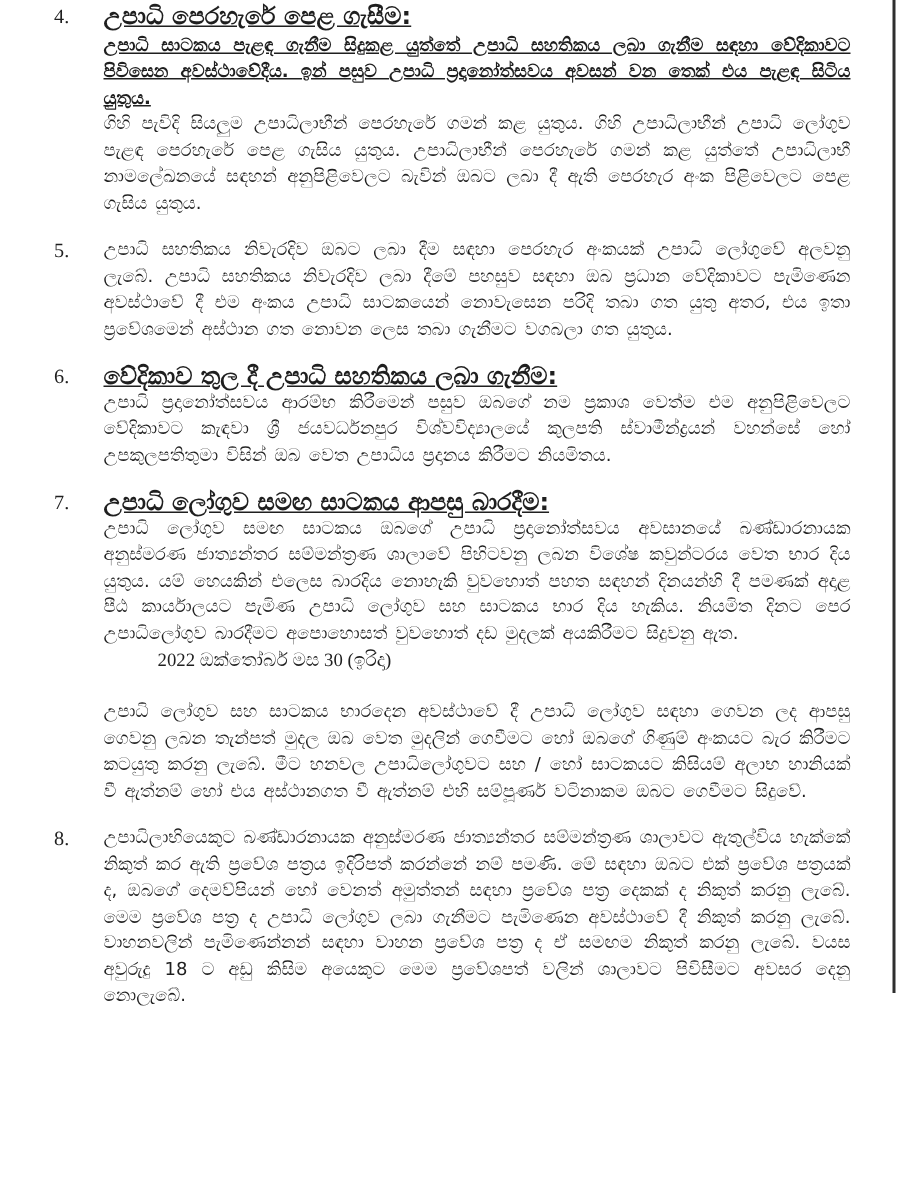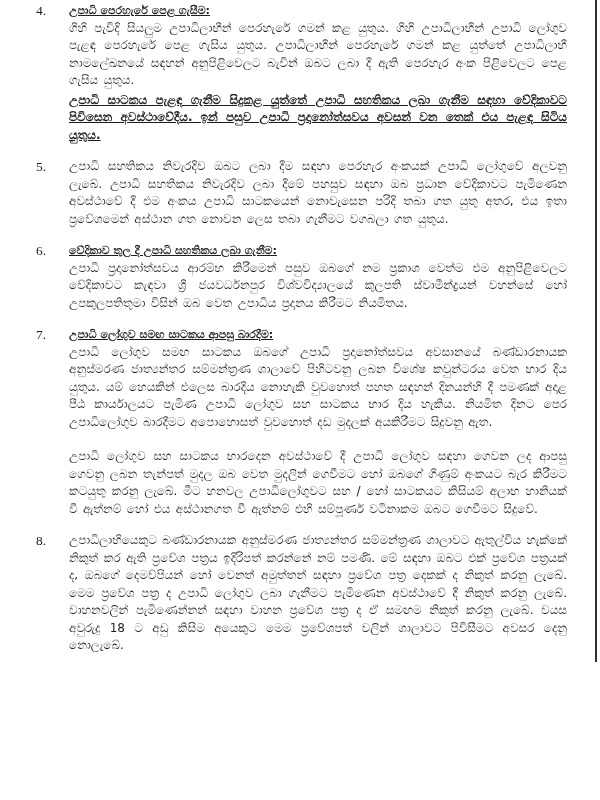--- a/index.html
+++ b/index.html
@@ -32,21 +32,21 @@
     font-size: 13.5px;
     line-height: 17.5px;
     padding-top: 0;
   }
   .content {
     flex: 1;
     min-width: 0;
   }
   .heading {
     margin: 0;
-    font-size: 11px;
+    font-size: 16px;
     line-height: 17.5px;
     font-weight: bold;
     text-decoration: underline;
   }
   .para {
     margin: 0;
     font-size: 12px;
     line-height: 17.5px;
     text-align: justify;
     word-spacing: 1.5px;
@@ -78,22 +78,22 @@
 </style>
 </head>
 <body>
 
 <div class="page">
 
   <section class="item">
     <div class="num">4.</div>
     <div class="content">
       <h3 class="heading">උපාධි පෙරහැරේ පෙළ ගැසීම:</h3>
+      <p class="para emphasis">උපාධි සාටකය පැළඳ ගැනීම සිදුකළ යුත්තේ උපාධි සහතිකය ලබා ගැනීම සඳහා වේදිකාවට පිවිසෙන අවස්ථාවේදීය. ඉන් පසුව උපාධි ප්‍රදානෝත්සවය අවසන් වන තෙක් එය පැළඳ සිටිය යුතුය.</p>
       <p class="para">ගිහි පැවිදි සියලුම උපාධිලාභීන් පෙරහැරේ ගමන් කළ යුතුය. ගිහි උපාධිලාභීන් උපාධි ලෝගුව පැළඳ පෙරහැරේ පෙළ ගැසිය යුතුය. උපාධිලාභීන් පෙරහැරේ ගමන් කළ යුත්තේ උපාධිලාභී නාමලේඛනයේ සඳහන් අනුපිළිවෙලට බැවින් ඔබට ලබා දී ඇති පෙරහැර අංක පිළිවෙලට පෙළ ගැසිය යුතුය.</p>
-      <p class="para emphasis">උපාධි සාටකය පැළඳ ගැනීම සිදුකළ යුත්තේ උපාධි සහතිකය ලබා ගැනීම සඳහා වේදිකාවට පිවිසෙන අවස්ථාවේදීය. ඉන් පසුව උපාධි ප්‍රදානෝත්සවය අවසන් වන තෙක් එය පැළඳ සිටිය යුතුය.</p>
     </div>
   </section>
 
   <section class="item">
     <div class="num">5.</div>
     <div class="content">
       <p class="para">උපාධි සහතිකය නිවැරදිව ඔබට ලබා දීම සඳහා පෙරහැර අංකයක් උපාධි ලෝගුවේ අලවනු ලැබේ. උපාධි සහතිකය නිවැරදිව ලබා දීමේ පහසුව සඳහා ඔබ ප්‍රධාන වේදිකාවට පැමිණෙන අවස්ථාවේ දී එම අංකය උපාධි සාටකයෙන් නොවැසෙන පරිදි තබා ගත යුතු අතර, එය ඉතා ප්‍රවේශමෙන් අස්ථාන ගත නොවන ලෙස තබා ගැනීමට වගබලා ගත යුතුය.</p>
     </div>
   </section>
 
@@ -104,20 +104,21 @@
       <p class="para">උපාධි ප්‍රදානෝත්සවය ආරම්භ කිරීමෙන් පසුව ඔබගේ නම ප්‍රකාශ වෙත්ම එම අනුපිළිවෙලට වේදිකාවට කැඳවා ශ්‍රී ජයවර්ධනපුර විශ්වවිද්‍යාලයේ කුලපති ස්වාමීන්ද්‍රයන් වහන්සේ හෝ උපකුලපතිතුමා විසින් ඔබ වෙත උපාධිය ප්‍රදානය කිරීමට නියමිතය.</p>
     </div>
   </section>
 
   <section class="item">
     <div class="num">7.</div>
     <div class="content">
       <h3 class="heading">උපාධි ලෝගුව සමඟ සාටකය ආපසු බාරදීම:</h3>
       <p class="para">උපාධි ලෝගුව සමඟ සාටකය ඔබගේ උපාධි ප්‍රදානෝත්සවය අවසානයේ බණ්ඩාරනායක අනුස්මරණ ජාත්‍යන්තර සම්මන්ත්‍රණ ශාලාවේ පිහිටවනු ලබන විශේෂ කවුන්ටරය වෙත භාර දිය යුතුය. යම් හෙයකින් එලෙස බාරදිය නොහැකි වුවහොත් පහත සඳහන් දිනයන්හි දී පමණක් අදාළ පීඨ කාර්යාලයට පැමිණ උපාධි ලෝගුව සහ සාටකය භාර දිය හැකිය. නියමිත දිනට පෙර උපාධිලෝගුව බාරදීමට අපොහොසත් වුවහොත් දඩ මුදලක් අයකිරීමට සිදුවනු ඇත.</p>
       <div class="dates">
+        <div class="date-line">2022 ඔක්තෝබර් මස 30 (ඉරිදා)</div>
       </div>
       <p class="para spaced">උපාධි ලෝගුව සහ සාටකය භාරදෙන අවස්ථාවේ දී උපාධි ලෝගුව සඳහා ගෙවන ලද ආපසු ගෙවනු ලබන තැන්පත් මුදල ඔබ වෙත මුදලින් ගෙවීමට හෝ ඔබගේ ගිණුම් අංකයට බැර කිරීමට කටයුතු කරනු ලැබේ. මීට හනවල උපාධිලෝගුවට සහ / හෝ සාටකයට කිසියම් අලාභ හානියක් වී ඇත්නම් හෝ එය අස්ථානගත වී ඇත්නම් එහි සම්පූර්ණ වටිනාකම ඔබට ගෙවීමට සිදුවේ.</p>
     </div>
   </section>
 
   <section class="item">
     <div class="num">8.</div>
     <div class="content">
       <p class="para">උපාධිලාභියෙකුට බණ්ඩාරනායක අනුස්මරණ ජාත්‍යන්තර සම්මන්ත්‍රණ ශාලාවට ඇතුල්විය හැක්කේ නිකුත් කර ඇති ප්‍රවේශ පත්‍රය ඉදිරිපත් කරන්නේ නම් පමණි. මේ සඳහා ඔබට එක් ප්‍රවේශ පත්‍රයක් ද, ඔබගේ දෙමව්පියන් හෝ වෙනත් අමුත්තන් සඳහා ප්‍රවේශ පත්‍ර දෙකක් ද නිකුත් කරනු ලැබේ. මෙම ප්‍රවේශ පත්‍ර ද උපාධි ලෝගුව ලබා ගැනීමට පැමිණෙන අවස්ථාවේ දී නිකුත් කරනු ලැබේ. වාහනවලින් පැමිණෙන්නන් සඳහා වාහන ප්‍රවේශ පත්‍ර ද ඒ සමඟම නිකුත් කරනු ලැබේ. වයස අවුරුදු 18 ට අඩු කිසිම අයෙකුට මෙම ප්‍රවේශපත් වලින් ශාලාවට පිවිසීමට අවසර දෙනු නොලැබේ.</p>
     </div>

